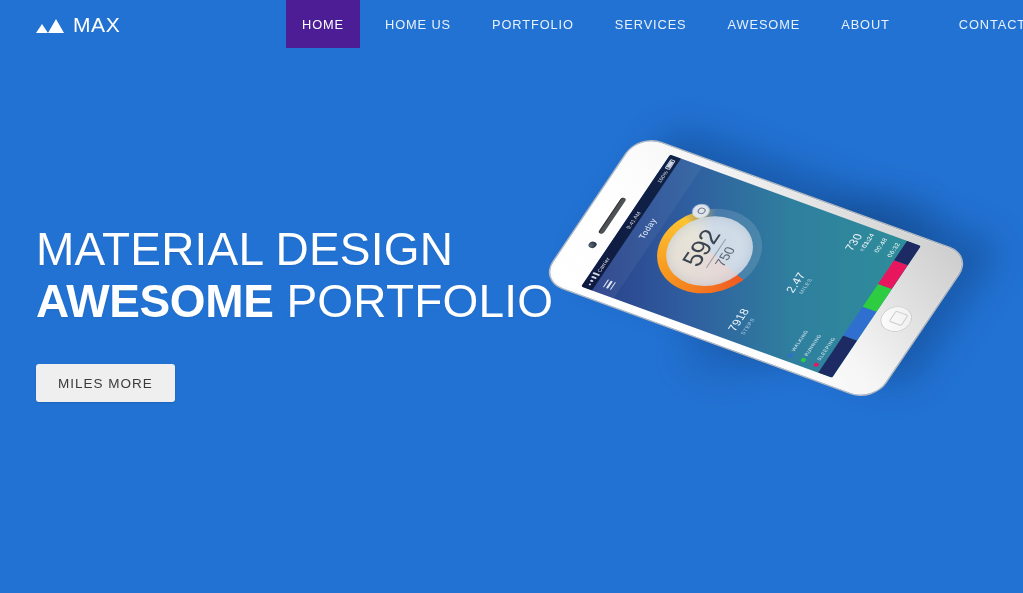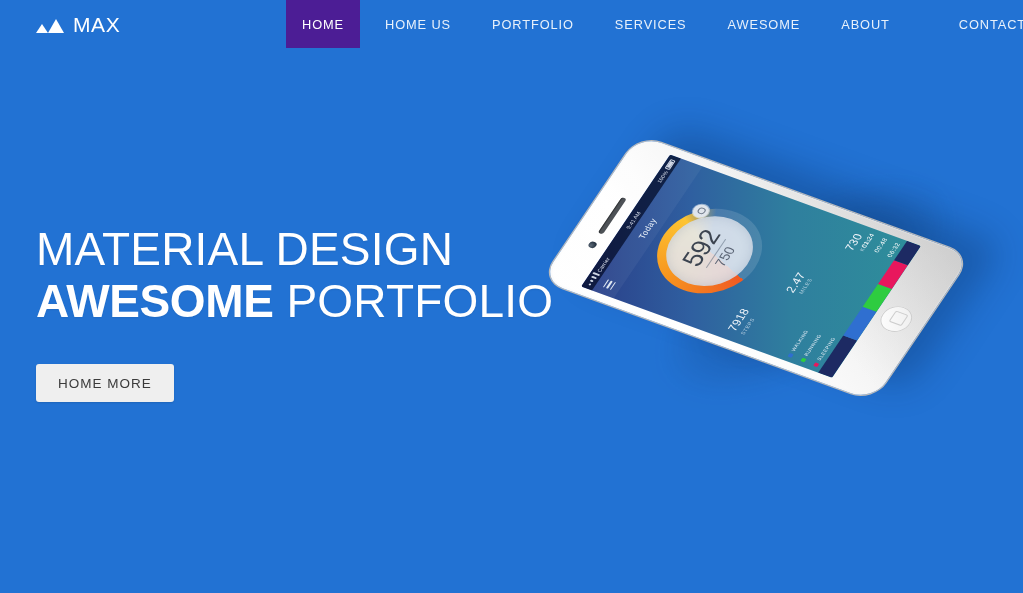--- a/index.html
+++ b/index.html
@@ -503,21 +503,21 @@
 
   <div class="hero-copy">
     <h1 class="headline">
       <span class="line">MATERIAL DESIGN</span>
       <span class="line">
         <span class="strong">AWESOME</span><span> PORTFOLIO</span>
       </span>
     </h1>
 
 
-    <button class="btn-read-more">HOME MORE</button>
+    <button class="btn-read-more">MILES MORE</button>
   </div>
 
   <div class="phone-stage">
     <div class="phone-shadow"></div>
 
     <div class="phone">
       <div class="phone-bezel-hl"></div>
       <div class="phone-camera"></div>
       <div class="phone-earpiece"></div>
 

